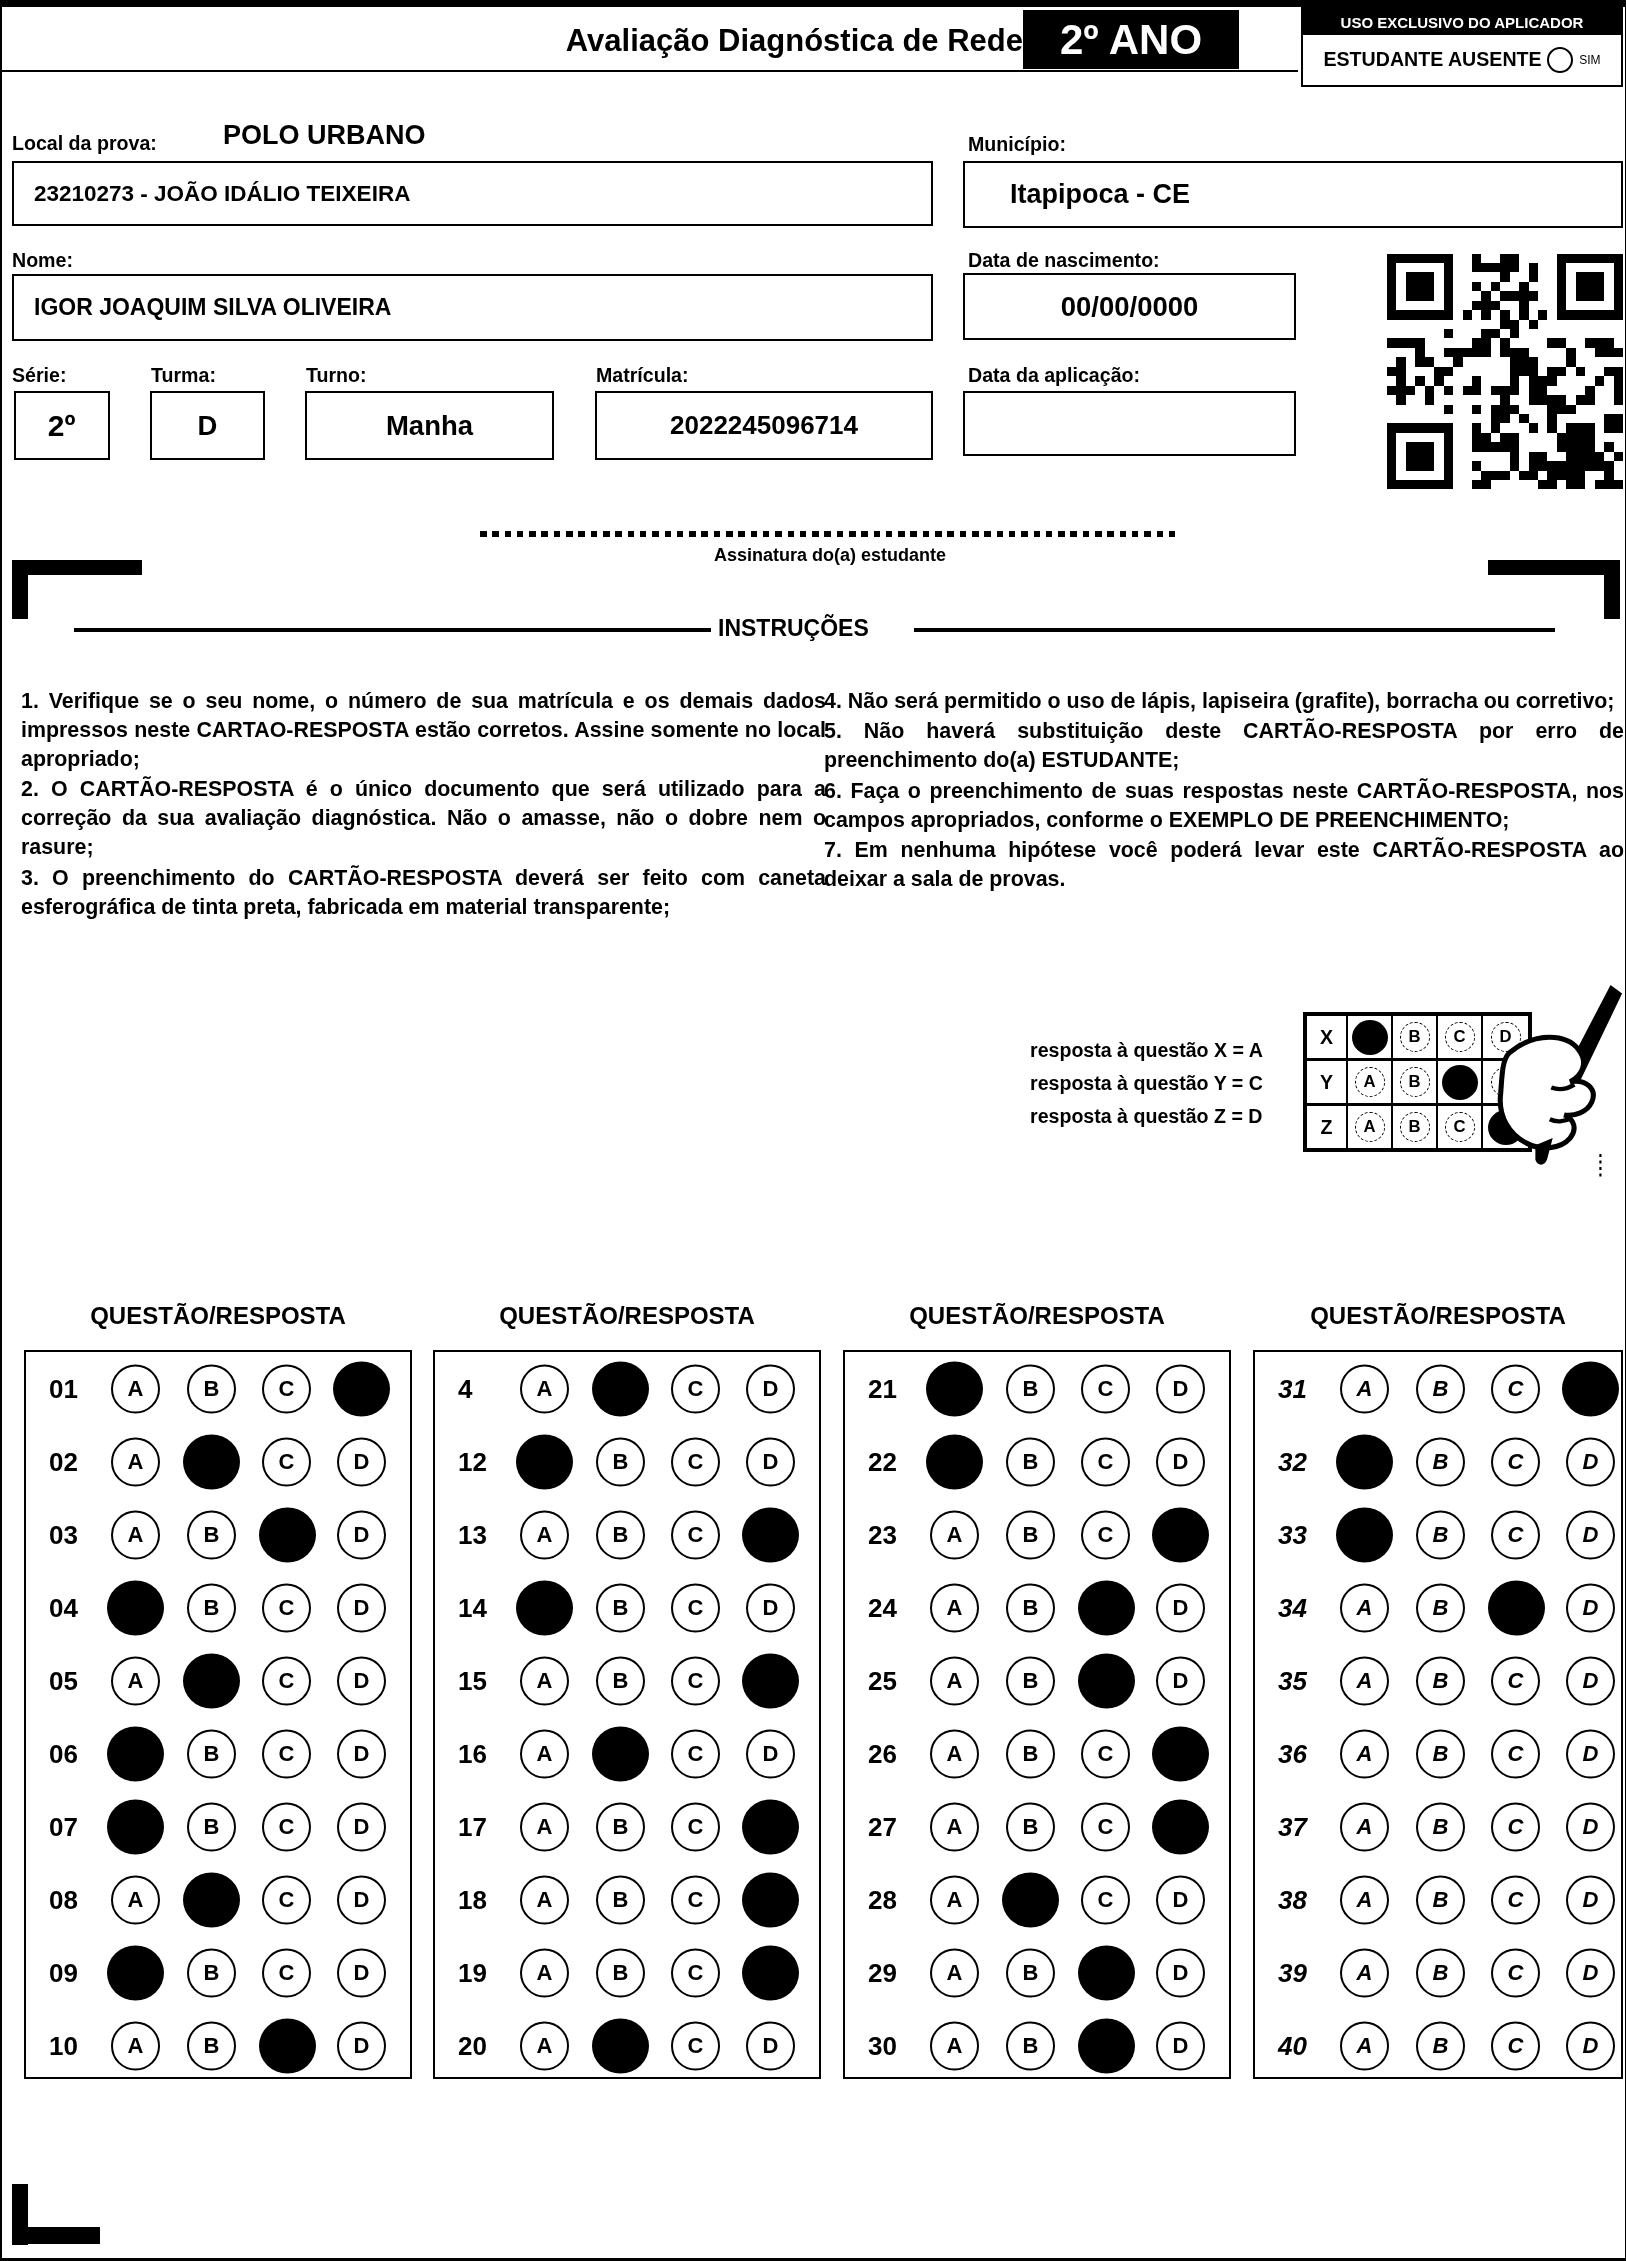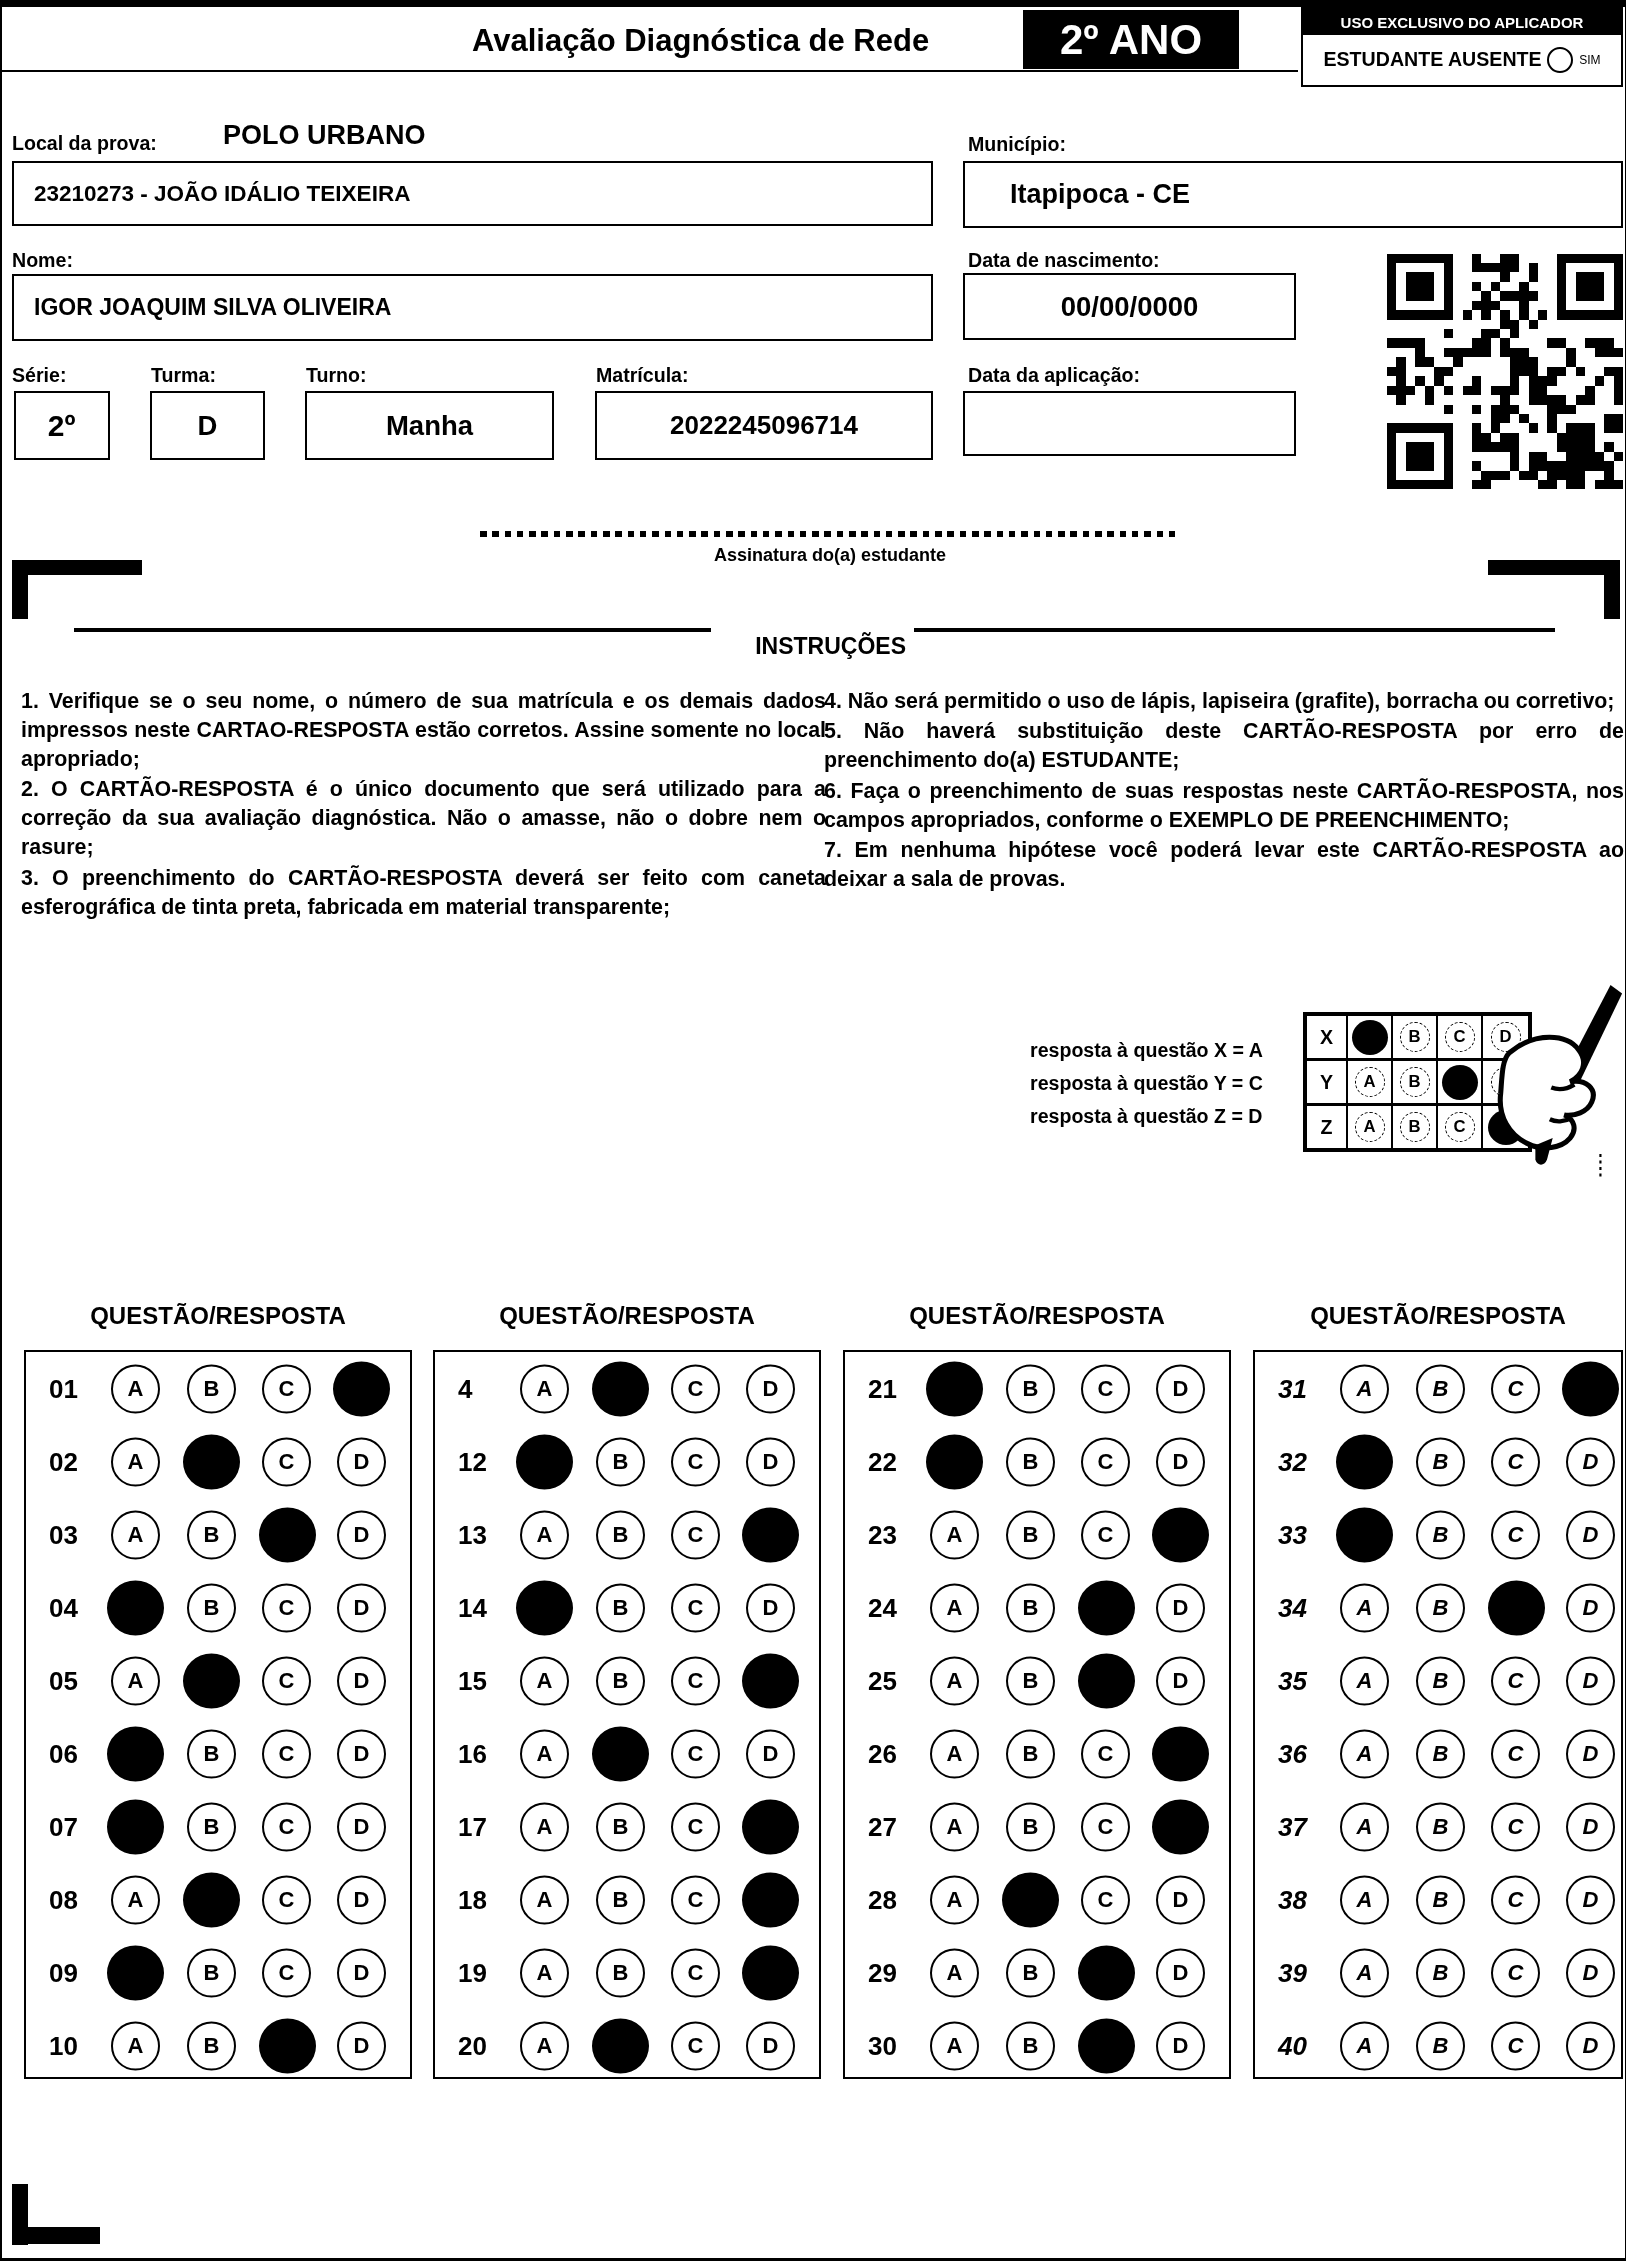--- a/index.html
+++ b/index.html
@@ -32,21 +32,21 @@
   .dotline{position:absolute;height:5.8px;background:repeating-linear-gradient(90deg,#000 0 6.5px,transparent 6.5px 12.3px);}
 </style>
 </head>
 <body>
 
 <div id="page">
 
   <div class="bar" style="left:0;top:0;width:1626px;height:7.2px;"></div>
   <div class="bar" style="left:0;top:70px;width:1296px;height:2.2px;"></div>
 
-  <div class="abs" style="left:470px;top:23px;width:551px;text-align:left;font-weight:700;font-size:31px;white-space:nowrap;">Avaliação Diagnóstica de Rede</div>
+  <div class="abs" style="left:470px;top:23px;width:551px;text-align:right;font-weight:700;font-size:31px;white-space:nowrap;">Avaliação Diagnóstica de Rede</div>
   <div class="blackbox" style="left:1021px;top:10px;width:216px;height:59px;font-size:42px;">
     <span>2º ANO</span>
   </div>
 
   <div class="box" style="left:1299px;top:7.2px;width:322px;height:80px;border-width:2.2px;">
     <div class="blackbox" style="left:0;top:0;width:318px;height:26px;font-size:15px;">
       <span>USO EXCLUSIVO DO APLICADOR</span>
     </div>
     <div class="abs" style="left:0;top:26px;width:318px;height:49px;display:flex;align-items:center;justify-content:center;gap:5.8px;">
       <span style="font-weight:700;font-size:19.6px;">ESTUDANTE AUSENTE</span>
@@ -398,21 +398,21 @@
   <div class="abs" style="left:478px;top:545px;width:700px;text-align:center;font-weight:700;font-size:18px;">Assinatura do(a) estudante</div>
 
   <div class="bar" style="left:10px;top:560px;width:130px;height:15px;"></div>
   <div class="bar" style="left:10px;top:560px;width:16px;height:59px;"></div>
   <div class="bar" style="left:1486px;top:560px;width:132px;height:15px;"></div>
   <div class="bar" style="left:1602px;top:560px;width:16px;height:59px;"></div>
   <div class="bar" style="left:10px;top:2184px;width:16px;height:61px;"></div>
   <div class="bar" style="left:10px;top:2227px;width:88px;height:17.4px;"></div>
 
   <div class="bar" style="left:72px;top:628px;width:637px;height:3.6px;"></div>
-  <div class="abs" style="left:716px;top:615px;width:188px;text-align:right;font-weight:700;font-size:23px;margin-top:18px;">INSTRUÇÕES</div>
+  <div class="abs" style="left:716px;top:615px;width:188px;text-align:left;font-weight:700;font-size:23px;">INSTRUÇÕES</div>
   <div class="bar" style="left:912px;top:628px;width:641px;height:3.6px;"></div>
 
   <div class="abs" style="left:19px;top:687px;width:805px;">
       <p class="instr">1. Verifique se o seu nome, o número de sua matrícula e os demais dados impressos neste CARTAO-RESPOSTA estão corretos. Assine somente no local apropriado;</p>
       <p class="instr">2. O CARTÃO-RESPOSTA é o único documento que será utilizado para a correção da sua avaliação diagnóstica. Não o amasse, não o dobre nem o rasure;</p>
       <p class="instr">3. O preenchimento do CARTÃO-RESPOSTA deverá ser feito com caneta esferográfica de tinta preta, fabricada em material transparente;</p>
     </div>
   <div class="abs" style="left:822px;top:687px;width:800px;">
       <p class="instr">4. Não será permitido o uso de lápis, lapiseira (grafite), borracha ou corretivo;</p>
       <p class="instr">5. Não haverá substituição deste CARTÃO-RESPOSTA por erro de preenchimento do(a) ESTUDANTE;</p>

